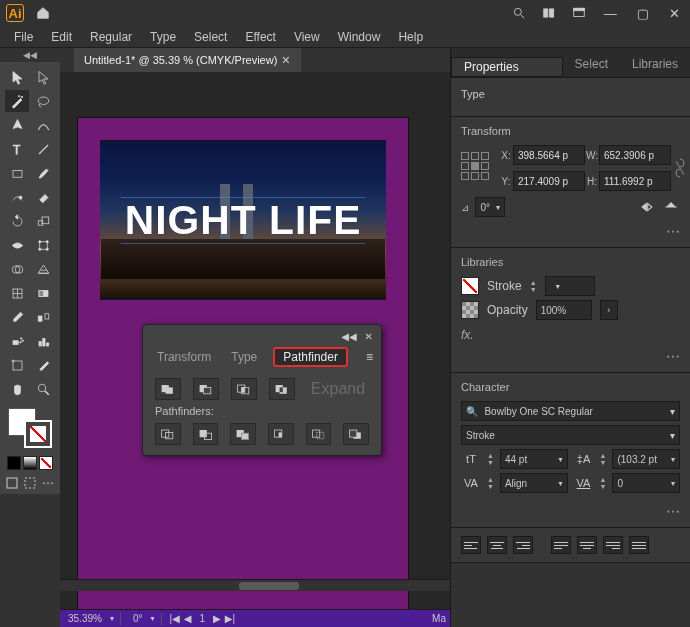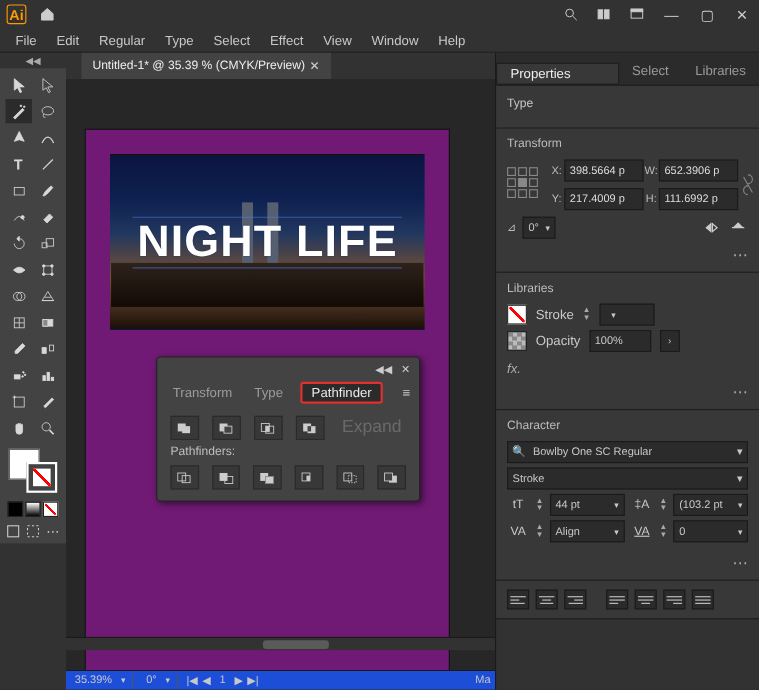--- a/index.html
+++ b/index.html
@@ -70,21 +70,21 @@
   .fp-tabs .menu { margin-left:auto; color:#ccc; cursor:pointer; padding:2px 6px;}
   .fp-body { padding:6px 12px 10px 12px; }
   .fp-label { color:#bfbfbf; font-size:11px; margin:4px 0 6px 0; }
   .fp-row { display:flex; gap:12px; align-items:center; }
   .fp-btn { width:26px; height:22px; background:#383838; border:1px solid #2a2a2a; display:flex; align-items:center; justify-content:center; cursor:pointer;}
   .fp-btn svg { width:16px; height:14px; }
   .fp-expand { flex:1; text-align:center; color:#6a6a6a; font-size:16px; padding:3px 0;}
   .fp-row.path { gap:12px; }
 
   
-  .statusbar { height: 18px; background:#1d4ed8; border-top:1px solid #1a1a1a; display:flex; align-items:center; padding:0 4px; font-size:10px; color:#c8c8c8; gap:4px;}
+  .statusbar { height: 18px; background:#4c1d95; border-top:1px solid #1a1a1a; display:flex; align-items:center; padding:0 4px; font-size:10px; color:#c8c8c8; gap:4px;}
   .statusbar .div { width:1px; height:12px; background:#555; margin:0 4px;}
   .statusbar .drop { padding:0 4px;}
   .mini-arrows { font-size:8px; letter-spacing:-2px;}
 
   
   .rightpanels { width: 240px; background:#323232; border-left:1px solid #1a1a1a; display:flex; flex-direction:column; overflow:hidden;}
   .rp-tabs { display:flex; height:30px; align-items:flex-end; background:#2b2b2b; border-bottom:1px solid #1a1a1a;}
   .rp-tabs .rt { padding:6px 12px; font-size:12px; color:#9a9a9a; cursor:pointer;}
   .rp-tabs .rt.sel { background:#383838; color:#eee; }
   .rp-section { background:#383838; border-bottom:1px solid #1a1a1a; padding:8px 10px; }

